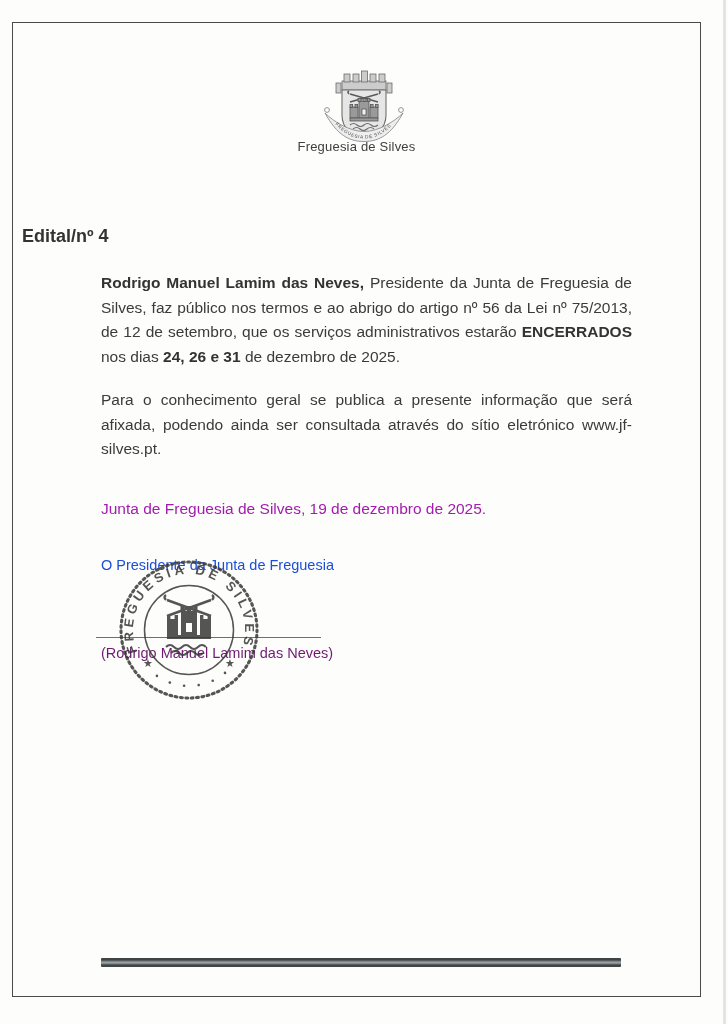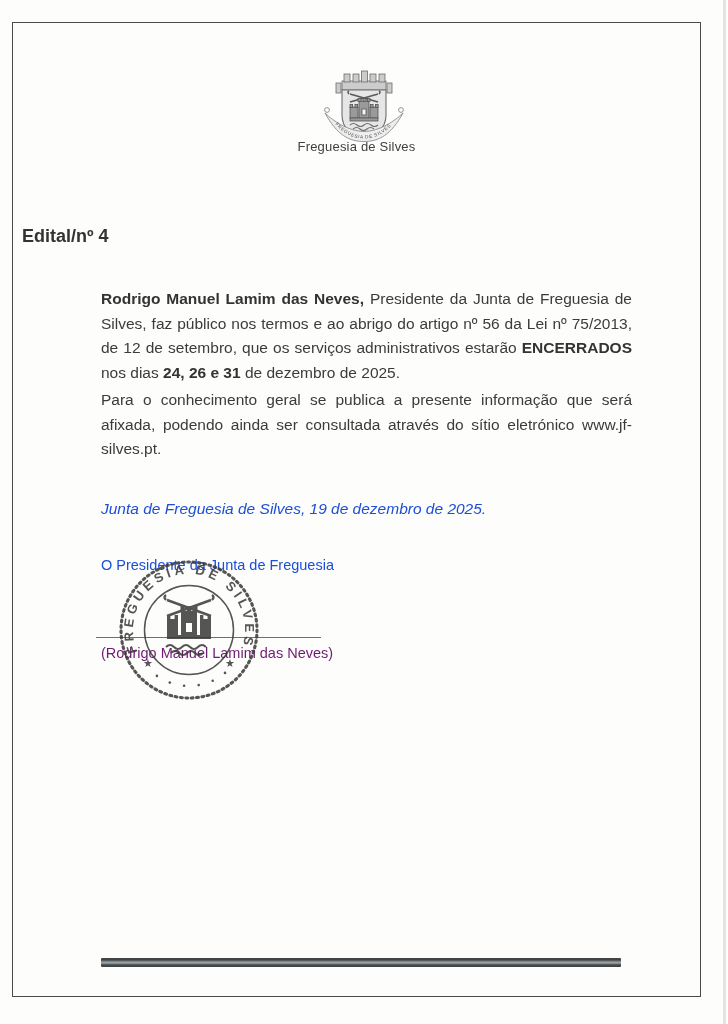--- a/index.html
+++ b/index.html
@@ -16,25 +16,25 @@
   .crest-caption { position:absolute; left:0; top:116px; width:100%;
                    text-align:center; font-size:13px; color:#3f3f3f; letter-spacing:.2px; }
 
   
   .doc-title { position:absolute; left:0; top:203px; width:100%; 
                transform:translateX(9px); font-size:18px; font-weight:bold; color:#333; }
 
   
   .para { position:absolute; left:88px; width:531px; font-size:15.5px;
           line-height:24.5px; color:#3b3b3b; text-align:justify; text-align-last:left; }
-  .p1 { top:264px; }
+  .p1 { top:248px; }
   .p2 { top:365px; }
   .b  { font-weight:bold; color:#333; }
   .dateline { position:absolute; left:88px; top:477px; width:531px;
-              font-size:15.5px; color:#1d4ed8;font-style:italic; }
+              font-size:15.5px; color:#a21caf; }
 
   
   .sig-role { position:absolute; left:88px; top:534px; font-size:14.5px; color:#1d4ed8; }
   .sig-line { position:absolute; left:83px; top:614px; width:225px; height:0;
               border-top:1px solid #6f6f6f; }
   .sig-name { position:absolute; left:88px; top:622px; font-size:14.5px; color:#701a75; }
   .stamp { position:absolute; left:103px; top:534px; width:146px; height:146px;
            opacity:.85; }
 
   

